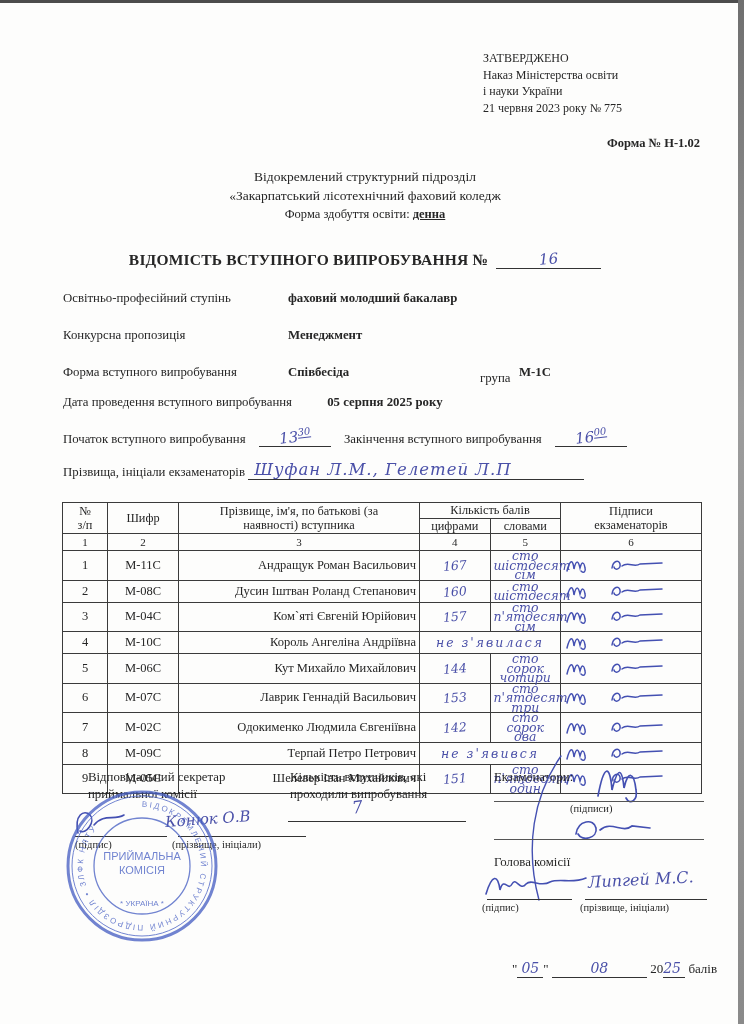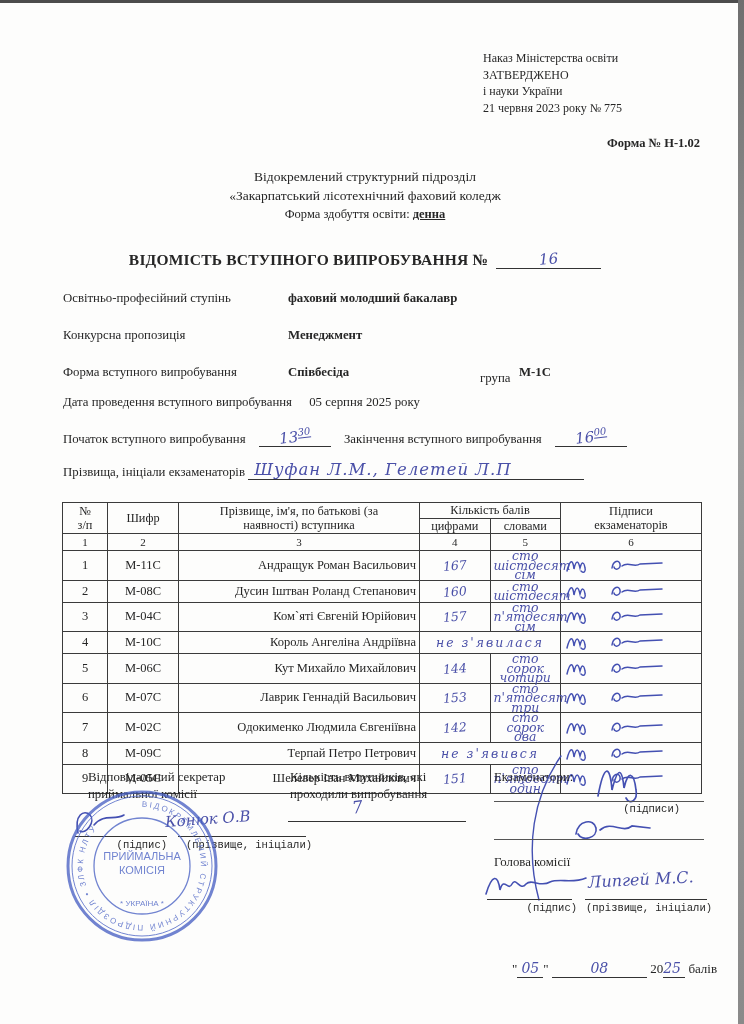--- a/index.html
+++ b/index.html
@@ -28,21 +28,21 @@
   
   .title-row{left:0;top:250px;width:730px;text-align:center;font-size:15.5px;font-weight:bold;letter-spacing:.2px;}
   .title-num-line{display:inline-block;width:105px;border-bottom:1.4px solid #333;margin-left:8px;text-align:center;vertical-align:bottom;}
   .title-num-line .hand{font-size:15px;font-weight:normal;display:inline-block;transform:rotate(-4deg);}
   
   .frow{left:63px;width:650px;font-size:12.8px;}
   .f1{top:291px;} .f2{top:328px;} .f3{top:365px;} .f4{top:395px;} .f5{top:427px;} .f6{top:460px;}
   .fval{position:absolute;left:225px;top:0;font-weight:bold;}
   .fgroup-label{position:absolute;left:417px;top:6px;}
   .fgroup-val{position:absolute;left:456px;top:0;font-weight:bold;}
-  .inline-gap{margin-left:14px;font-weight:normal;}
+  .inline-gap{margin-left:32px;font-weight:bold;}
   .uline{display:inline-block;border-bottom:1.2px solid #333;text-align:center;vertical-align:bottom;}
   .time-line{width:72px;margin:0 10px;}
   .time-line .hand{font-size:15px;display:inline-block;transform:rotate(-6deg);}
   .time-line sup{font-size:10px;border-bottom:1px solid #4a50a8;}
   .exam-line{width:330px;text-align:left;padding-left:6px;}
   .exam-line .hand{font-size:16.5px;letter-spacing:1px;}
   
   table.results{position:absolute;left:62px;top:502px;width:640px;border-collapse:collapse;table-layout:fixed;}
   table.results th, table.results td{border:1.2px solid #3b3b3b;padding:0 3px;overflow:visible;}
   table.results th{font-weight:normal;font-size:12.3px;line-height:14.5px;text-align:center;}
@@ -55,21 +55,21 @@
   td.c-digits{text-align:center;font-size:13px;}
   td.c-digits span{display:inline-block;transform:rotate(-5deg);}
   td.c-words{font-size:8.8px;line-height:9.5px;text-align:center;}
   td.c-absent{font-size:12.5px;text-align:center;letter-spacing:2px;}
   td.c-sign{text-align:left;white-space:nowrap;}
   td.c-sign svg{vertical-align:middle;}
   
   .secretary-label{left:88px;top:769px;font-size:12.8px;line-height:17px;}
   .sec-line1{left:75px;top:836px;width:92px;border-bottom:1.2px solid #333;height:0;}
   .sec-line2{left:178px;top:836px;width:128px;border-bottom:1.2px solid #333;height:0;}
-  .caption{font-size:10.5px;text-align:right;font-family:Liberation Mono, monospace;}
+  .caption{font-size:10.5px;text-align:left;}
   .sec-cap1{left:75px;top:839px;width:92px;}
   .sec-cap2{left:172px;top:839px;width:140px;}
   .sec-name{left:165px;top:810px;font-size:15px;transform:rotate(-4deg);}
   .count-label{left:290px;top:769px;font-size:12.8px;line-height:17px;}
   .count-val{left:352px;top:797px;font-size:17px;transform:rotate(-8deg);}
   .count-line{left:288px;top:821px;width:178px;border-bottom:1.2px solid #333;height:0;}
   .examiners-label{left:494px;top:770px;font-size:12.8px;}
   .exa-line1{left:494px;top:801px;width:210px;border-bottom:1.1px solid #555;height:0;}
   .exa-cap{left:570px;top:803px;width:110px;}
   .exa-line2{left:494px;top:839px;width:210px;border-bottom:1.1px solid #555;height:0;}
@@ -91,22 +91,22 @@
   .flourish{pointer-events:none;}
 </style>
 </head>
 <body>
 
 <div class="page">
   <div class="edge-top"></div>
   <div class="edge-right"></div>
 
   <div class="abs approval">
+    <div>ЗАТВЕРДЖЕНО</div>
     <div>Наказ Міністерства освіти</div>
-    <div>ЗАТВЕРДЖЕНО</div>
     <div>і науки України</div>
     <div>21 червня 2023 року № 775</div>
   </div>
   <div class="abs form-code">Форма № Н-1.02</div>
 
   <div class="abs institution">
     <div>Відокремлений структурний підрозділ</div>
     <div>«Закарпатський лісотехнічний фаховий  коледж</div>
     <div class="edu-form"><span>Форма здобуття освіти: </span><span class="b">денна</span></div>
   </div>

